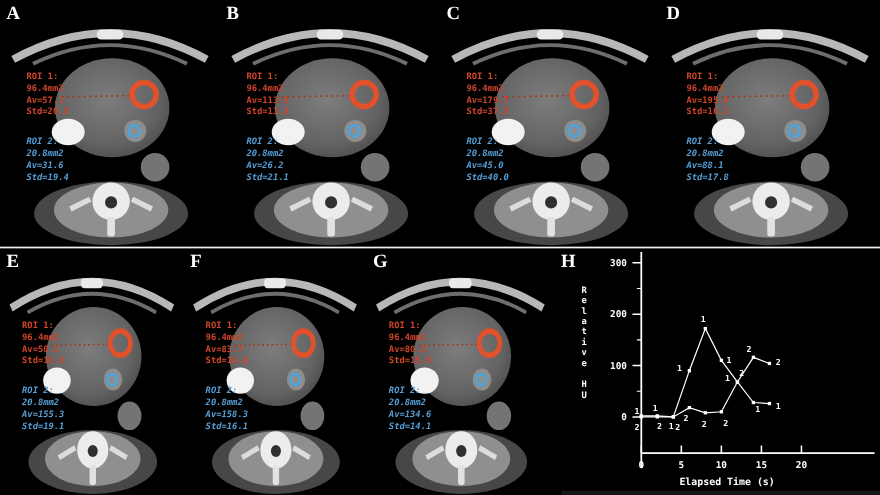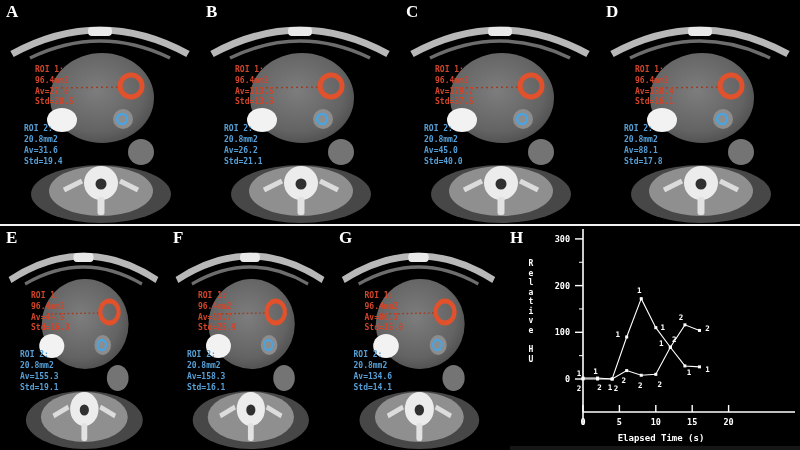--- a/index.html
+++ b/index.html
@@ -12,22 +12,22 @@
   .ct-panel{position:relative;height:100%;background:#000;overflow:hidden;flex:0 0 auto;}
   .ct-panel.w200{width:200px;}
   .ct-panel.w167{width:167px;}
   .ct-panel.w166{width:166px;}
   .ct-panel.w171{width:171px;}
   .ct-svg{position:absolute;left:0;top:0;width:100%;height:100%;}
   .panel-label{position:absolute;left:6px;top:2px;color:#fff;
     font-family:"Liberation Serif",serif;font-weight:bold;font-size:17px;z-index:3;}
   .roi-text{position:absolute;z-index:2;font-size:8px;font-weight:bold;
     line-height:1.35;letter-spacing:0px;white-space:nowrap;}
-  .roi-text.roi1{left:12%;top:29%;color:#d0452a;margin-left:11px;}
-  .roi-text.roi2{left:12%;top:55.5%;color:#569fd6;}
+  .roi-text.roi1{left:12%;top:29%;color:#d0452a;}
+  .roi-text.roi2{left:12%;top:55.5%;color:#569fd6;font-style:italic;}
   .chart-panel{position:relative;height:100%;background:#000;flex:1 1 auto;}
   #chart-svg{position:absolute;left:0;top:0;width:100%;height:100%;}
   .bottom-strip{position:absolute;left:510px;top:446px;width:290px;height:4px;background:#161616;}
 </style>
 </head>
 <body>
 
 <div class="figure">
   <div class="row top" id="row-top">
   <div class="ct-panel w200">
@@ -58,21 +58,21 @@
       <rect x="97.5" y="197" width="7" height="18" rx="2.5" fill="#e2e2e2"></rect>
       <circle cx="101" cy="184" r="5.5" fill="#303030"></circle>
 
       <line x1="56" y1="88" x2="118" y2="87" stroke="#a03a20" stroke-width="1.4" stroke-dasharray="2 3"></line>
       <circle cx="131" cy="86" r="11" fill="none" stroke="#e0512c" stroke-width="5"></circle>
       <circle cx="122" cy="119" r="5" fill="none" stroke="#4da3dc" stroke-width="2.6"></circle>
     </svg>
     <div class="roi-text roi1">
       <div>ROI 1:</div>
       <div>96.4mm2</div>
-      <div>Av=27.0</div>
+      <div>Av=57.1</div>
       <div>Std=20.5</div>
     </div>
     <div class="roi-text roi2">
       <div>ROI 2:</div>
       <div>20.8mm2</div>
       <div>Av=31.6</div>
       <div>Std=19.4</div>
     </div>
   </div>
 
@@ -196,21 +196,21 @@
       <rect x="97.5" y="197" width="7" height="18" rx="2.5" fill="#e2e2e2"></rect>
       <circle cx="101" cy="184" r="5.5" fill="#303030"></circle>
 
       <line x1="56" y1="88" x2="118" y2="87" stroke="#a03a20" stroke-width="1.4" stroke-dasharray="2 3"></line>
       <circle cx="131" cy="86" r="11" fill="none" stroke="#e0512c" stroke-width="5"></circle>
       <circle cx="122" cy="119" r="5" fill="none" stroke="#4da3dc" stroke-width="2.6"></circle>
     </svg>
     <div class="roi-text roi1">
       <div>ROI 1:</div>
       <div>96.4mm2</div>
-      <div>Av=138.4</div>
+      <div>Av=195.4</div>
       <div>Std=16.1</div>
     </div>
     <div class="roi-text roi2">
       <div>ROI 2:</div>
       <div>20.8mm2</div>
       <div>Av=88.1</div>
       <div>Std=17.8</div>
     </div>
   </div>
 </div>
@@ -244,21 +244,21 @@
       <rect x="97.5" y="197" width="7" height="18" rx="2.5" fill="#e2e2e2"></rect>
       <circle cx="101" cy="184" r="5.5" fill="#303030"></circle>
 
       <line x1="56" y1="88" x2="118" y2="87" stroke="#a03a20" stroke-width="1.4" stroke-dasharray="2 3"></line>
       <circle cx="131" cy="86" r="11" fill="none" stroke="#e0512c" stroke-width="5"></circle>
       <circle cx="122" cy="119" r="5" fill="none" stroke="#4da3dc" stroke-width="2.6"></circle>
     </svg>
     <div class="roi-text roi1">
       <div>ROI 1:</div>
       <div>96.4mm2</div>
-      <div>Av=44.5</div>
+      <div>Av=50.1</div>
       <div>Std=16.3</div>
     </div>
     <div class="roi-text roi2">
       <div>ROI 2:</div>
       <div>20.8mm2</div>
       <div>Av=155.3</div>
       <div>Std=19.1</div>
     </div>
   </div>
 
@@ -291,21 +291,21 @@
       <circle cx="101" cy="184" r="5.5" fill="#303030"></circle>
 
       <line x1="56" y1="88" x2="118" y2="87" stroke="#a03a20" stroke-width="1.4" stroke-dasharray="2 3"></line>
       <circle cx="131" cy="86" r="11" fill="none" stroke="#e0512c" stroke-width="5"></circle>
       <circle cx="122" cy="119" r="5" fill="none" stroke="#4da3dc" stroke-width="2.6"></circle>
     </svg>
     <div class="roi-text roi1">
       <div>ROI 1:</div>
       <div>96.4mm2</div>
       <div>Av=83.7</div>
-      <div>Std=25.9</div>
+      <div>Std=16.8</div>
     </div>
     <div class="roi-text roi2">
       <div>ROI 2:</div>
       <div>20.8mm2</div>
       <div>Av=158.3</div>
       <div>Std=16.1</div>
     </div>
   </div>
 
   <div class="ct-panel w171">

